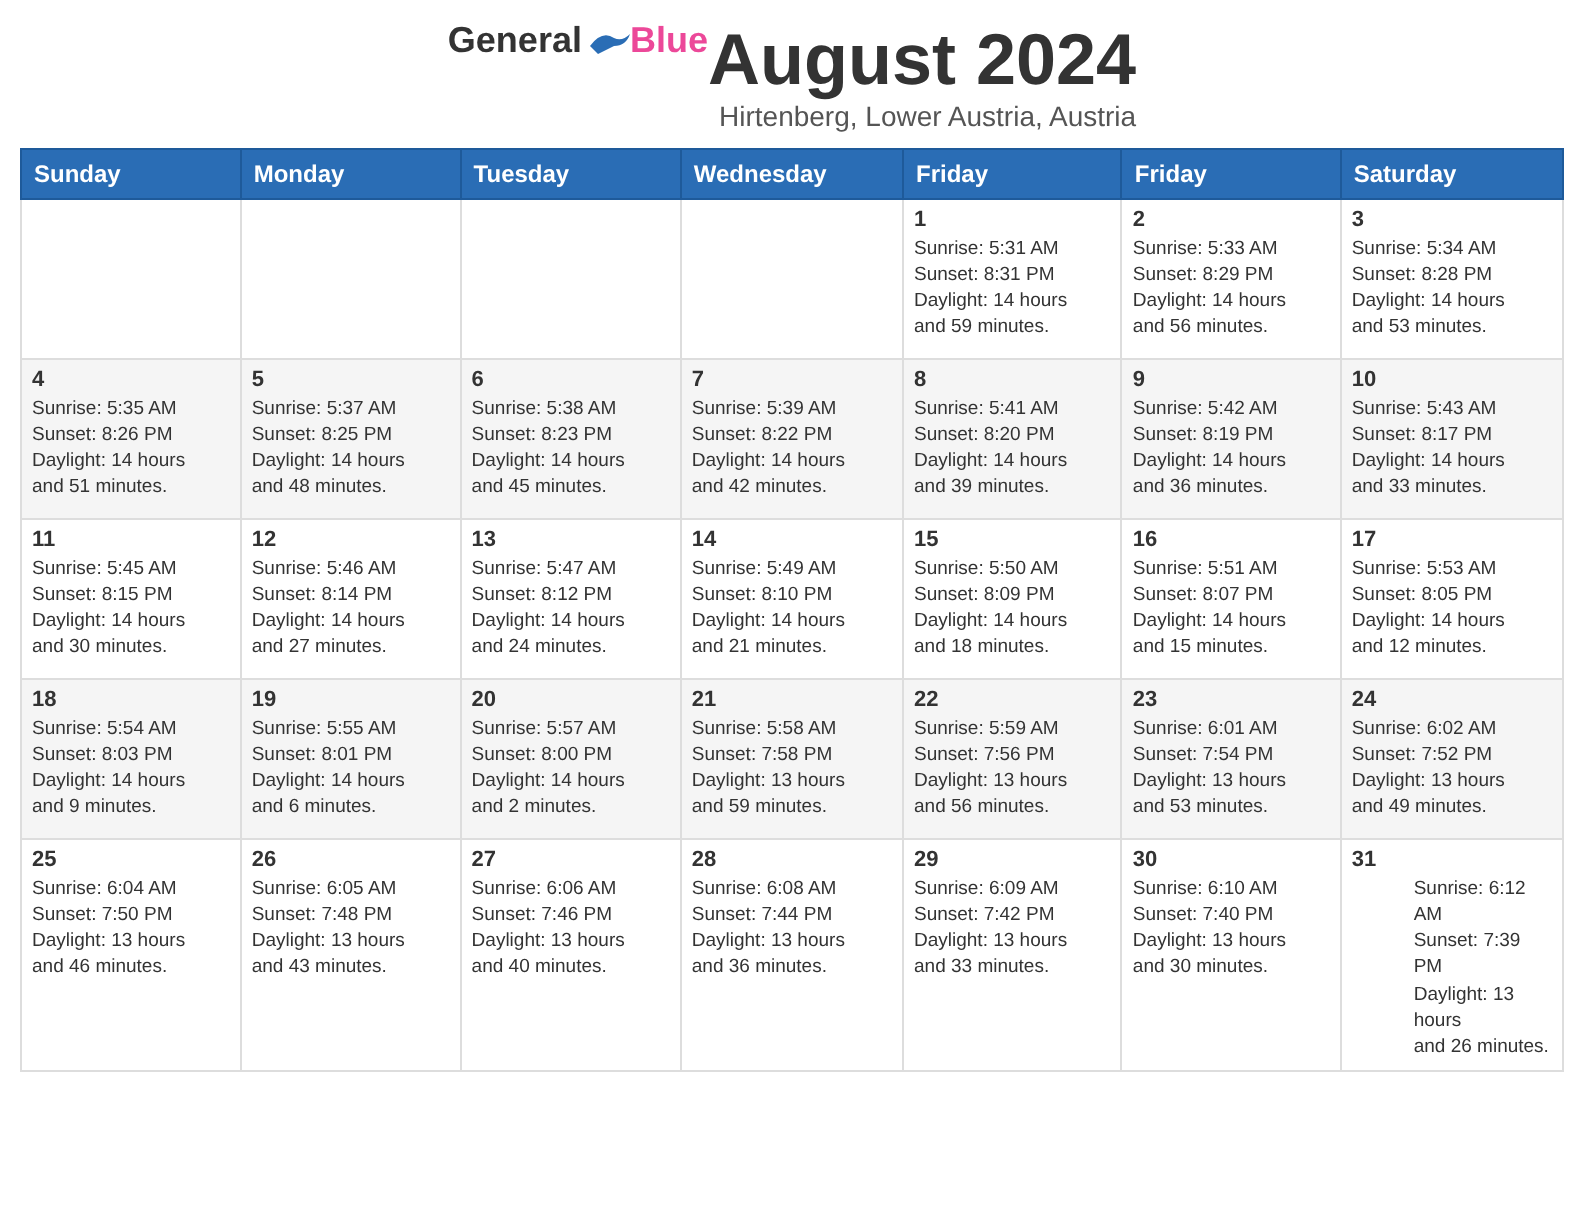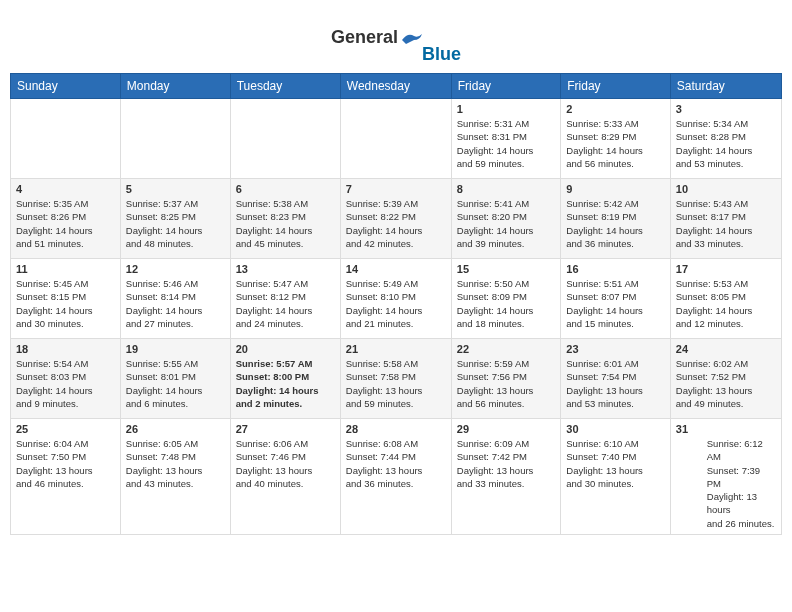--- a/index.html
+++ b/index.html
@@ -23,21 +23,21 @@
       align-items: flex-start;
     }
     .logo-text {
       display: flex;
       align-items: center;
       font-size: 18px;
       font-weight: bold;
       color: #333;
     }
     .logo-general { color: #333; }
-    .logo-blue { color: #0369a1; margin-top: 34px; }
+    .logo-blue { color: #ec4899; }
     .logo-bird {
       width: 22px;
       height: 16px;
       margin-left: 2px;
     }
     .title-block {
       text-align: right;
     }
     .month-title {
       font-size: 36px;
@@ -53,21 +53,21 @@
       width: 100%;
       border-collapse: collapse;
       border: 1px solid #ccc;
     }
     .calendar th {
       background-color: #2a6db5;
       color: white;
       text-align: left;
       padding: 5px 6px;
       font-size: 12px;
-      font-weight: normal;
+      font-weight: bold;
       border: 1px solid #1e5a9a;
     }
     .calendar td {
       vertical-align: top;
       padding: 4px 5px;
       font-size: 9.5px;
       color: #333;
       border: 1px solid #ddd;
       width: 113px;
       min-height: 80px;
@@ -99,20 +99,24 @@
 <div class="header">
   <div class="logo">
     <div class="logo-text">
       <span class="logo-general">General</span>
       <svg class="logo-bird" viewBox="0 0 22 16" fill="none" xmlns="http://www.w3.org/2000/svg">
         <path d="M2 10 Q8 2 14 6 Q18 8 22 4 Q20 10 14 10 Q10 12 6 14 Z" fill="#2a6db5"></path>
       </svg>
       <span class="logo-blue">Blue</span>
     </div>
   </div>
+  <div class="title-block">
+    <div class="month-title">August 2024</div>
+    <div class="location-title">Hirtenberg, Lower Austria, Austria</div>
+  </div>
 </div>
 
 <table class="calendar">
   <thead>
     <tr>
     <th>Sunday</th>
         <th>Monday</th>
         <th>Tuesday</th>
         <th>Wednesday</th>
         <th>Friday</th>
@@ -260,21 +264,21 @@
         </td>
         <td>
           <span class="day-num">19</span>
           <div class="day-info" style="white-space: pre-line;">Sunrise: 5:55 AM
 Sunset: 8:01 PM
 Daylight: 14 hours
 and 6 minutes.</div>
         </td>
         <td>
           <span class="day-num">20</span>
-          <div class="day-info" style="white-space: pre-line; font-weight: bold;">Sunrise: 5:57 AM
+          <div class="day-info" style="white-space: pre-line;">Sunrise: 5:57 AM
 Sunset: 8:00 PM
 Daylight: 14 hours
 and 2 minutes.</div>
         </td>
         <td>
           <span class="day-num">21</span>
           <div class="day-info" style="white-space: pre-line;">Sunrise: 5:58 AM
 Sunset: 7:58 PM
 Daylight: 13 hours
 and 59 minutes.</div>

